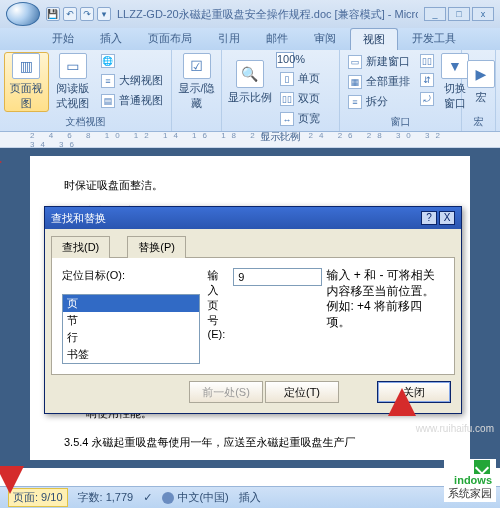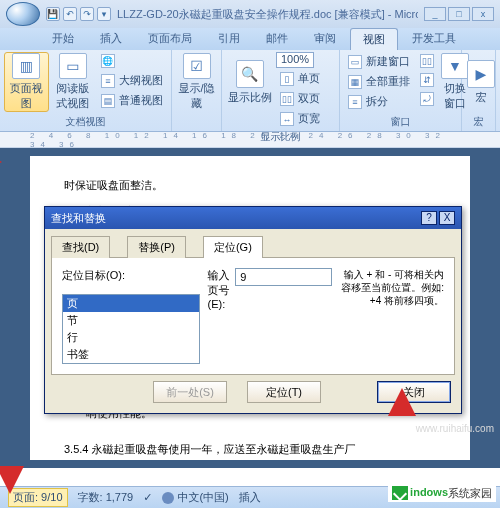--- a/index.html
+++ b/index.html
@@ -23,21 +23,21 @@
   .ribbon { height: 82px; background: linear-gradient(#e4eefa, #cfe1f7); border-bottom: 1px solid #9ab6d9; display: flex; }
   .group { border-right: 1px solid #b5cde9; padding: 2px 4px; display: flex; flex-direction: column; position: relative; }
   .group-label { text-align: center; color: #3e5f8a; font-size: 10px; padding-top: 2px; }
   .group-body { flex: 1; display: flex; gap: 2px; align-items: flex-start; }
   .bigbtn { width: 48px; height: 60px; display: flex; flex-direction: column; align-items: center; justify-content: center; gap: 2px; border: 1px solid transparent; border-radius: 3px; text-align: center; color: #2f4d73; cursor: pointer; }
   .bigbtn.active { background: linear-gradient(#fff4d0, #ffe08a); border-color: #e0b44a; }
   .bigicon { width: 28px; height: 28px; background: #fff; border: 1px solid #9ab6d9; border-radius: 2px; display: flex; align-items: center; justify-content: center; color: #4678b8; font-size: 14px; }
   .smallbtn { display: flex; align-items: center; gap: 4px; padding: 2px 4px; color: #2f4d73; cursor: pointer; white-space: nowrap; }
   .smallicon { width: 14px; height: 14px; background: #fff; border: 1px solid #9ab6d9; display: inline-flex; align-items: center; justify-content: center; font-size: 9px; color: #4678b8; }
   .vcol { display: flex; flex-direction: column; gap: 1px; }
-  .zoom-input { width: 38px; height: 16px; border: 1px solid #8aa8cf; background: #fff; text-align: center; color: #2f4d73; }
+  .zoom-input { width: 18px; height: 16px; border: 1px solid #8aa8cf; background: #fff; text-align: center; color: #2f4d73; }
 
   
   .ruler { height: 16px; background: #eef3fa; border-bottom: 1px solid #c7d6ea; display: flex; align-items: center; padding: 0 30px; color: #7a94b6; font-size: 8px; letter-spacing: 6px; }
   .doc-area { background: #3d5e85; height: 320px; padding: 8px 30px; position: relative; overflow: hidden; }
   .page { background: #fff; width: 100%; height: 100%; padding: 18px 34px; color: #000; font-family: SimSun, serif; font-size: 12px; line-height: 2; position: relative; }
   .page p { margin-bottom: 4px; }
 
   
   .arrow-left { position: absolute; left: -26px; top: 148px; width: 0; height: 0; border-top: 14px solid transparent; border-bottom: 14px solid transparent; border-left: 28px solid #d52b2b; z-index: 5; }
   .arrow-left::before { content: ""; position: absolute; left: -40px; top: -6px; width: 14px; height: 12px; background: #d52b2b; }
@@ -53,34 +53,34 @@
   .dlg-tabs .dtab { padding: 3px 10px; border: 1px solid #aca899; border-bottom: none; background: #ece9d8; color: #000; cursor: pointer; position: relative; top: 1px; }
   .dlg-tabs .dtab.active { background: #fff; z-index: 2; }
   .dlg-body { border: 1px solid #aca899; margin: 0 6px 6px 6px; background: #fff; padding: 10px; height: 118px; display: flex; gap: 8px; }
   .dlg-left { width: 36%; display: flex; flex-direction: column; gap: 9px; }
   .dlg-right { flex: 1; display: flex; flex-direction: row; gap: 4px; }
   .dlg-label { font-size: 11px; color: #000; margin-bottom: 2px; }
   .listbox { flex: 1; border: 1px solid #7f9db9; background: #fff; font-size: 11px; overflow: auto; }
   .listbox div { padding: 1px 4px; cursor: pointer; }
   .listbox div.sel { background: #316ac5; color: #fff; }
   .txtinput { width: 100%; height: 18px; border: 1px solid #7f9db9; padding: 1px 4px; font-size: 11px; background: #fff; }
-  .hint { font-size: 10px; color: #000; line-height: 1.3; text-align: right; }
-  .dlg-buttons { display: flex; justify-content: flex-end; gap: 20px; padding: 0 10px 10px 10px; }
+  .hint { font-size: 12px; color: #000; line-height: 1.3; }
+  .dlg-buttons { display: flex; justify-content: flex-end; gap: 2px; padding: 0 10px 10px 10px; }
   .dlg-buttons button { width: 74px; height: 22px; border: 1px solid #aca899; background: linear-gradient(#fff,#eee6d6); font-size: 11px; cursor: pointer; }
   .dlg-buttons button:disabled { color: #999; cursor: default; }
   .dlg-buttons button.default { border: 1px solid #0a246a; box-shadow: inset 0 0 0 1px #84a7e8; margin-left: 36px; }
 
   
   .statusbar { position: absolute; left: 0; right: 0; bottom: 0; height: 22px; background: linear-gradient(#cfe1f7,#b9d4f2); border-top: 1px solid #9ab6d9; display: flex; align-items: center; gap: 10px; padding: 0 8px; color: #2f4d73; font-size: 10px; }
   .statusbar .cell { display: flex; align-items: center; gap: 3px; }
   .lang-icon { width: 12px; height: 12px; background: #6a8cc0; border-radius: 50%; }
 
   
   .wm1 { position: absolute; right: 6px; bottom: 74px; color: #d8d8d8; font-size: 10px; z-index: 60; }
-  .wm2 { position: absolute; right: 4px; bottom: 6px; z-index: 60; display: flex; align-items: flex-start; background: #fff; padding: 1px 4px; }
+  .wm2 { position: absolute; right: 4px; bottom: 6px; z-index: 60; display: flex; align-items: flex-end; background: #fff; padding: 1px 4px; flex-direction: column; }
   .wm2 .flag { width: 16px; height: 14px; background: #23a638; margin-right: 2px; position: relative; }
   .wm2 .flag::after { content: ""; position: absolute; left: 3px; top: 3px; width: 8px; height: 8px; border: 2px solid #fff; border-top: none; border-right: none; transform: rotate(-45deg); }
   .wm2 span.t1 { color: #23a638; font-weight: bold; font-size: 11px; }
   .wm2 span.t2 { color: #333; font-size: 11px; }
 </style>
 </head>
 <body>
 
 <div class="titlebar">
   <div class="orb"></div>
@@ -219,40 +219,39 @@
 
 <div class="ruler">2 4 6 8 10 12 14 16 18 20 22 24 26 28 30 32 34 36</div>
 
 <div class="doc-area">
   <div class="page">
     <p>时保证吸盘面整洁。</p>
     <p>3.5 维护与保养</p>
     <div style="height:150px"></div>
     <p style="text-indent:2em">5.3 永磁起重吸盘在运输过程中，应防止敲毛、碰伤，以免影</p>
     <p style="text-indent:2em">响使用性能。</p>
-    <p style="margin-top:14px">3.5.4 永磁起重吸盘每使用一年，应送至永磁起重吸盘生产厂</p>
+    <p style="margin-top:7px">3.5.4 永磁起重吸盘每使用一年，应送至永磁起重吸盘生产厂</p>
   </div>
 </div>
 
 <div class="arrow-left"></div>
 <div class="arrow-btm-l"></div>
 <div class="arrow-mid"></div>
 
 <div class="dialog">
   <div class="dlg-title">
     <span>查找和替换</span>
     <div class="dlg-title-btns">
       <span>?</span>
       <span>X</span>
     </div>
   </div>
   <div class="dlg-tabs">
     <div class="dtab">查找(D)</div>
     <div class="dtab">替换(P)</div>
-    <div class="dtab active">定位(G)</div>
   </div>
   <div class="dlg-body">
     <div class="dlg-left">
       <div class="dlg-label">定位目标(O):</div>
       <div class="listbox">
         <div class="sel">页</div>
         <div>节</div>
         <div>行</div>
         <div>书签</div>
         <div>批注</div>

